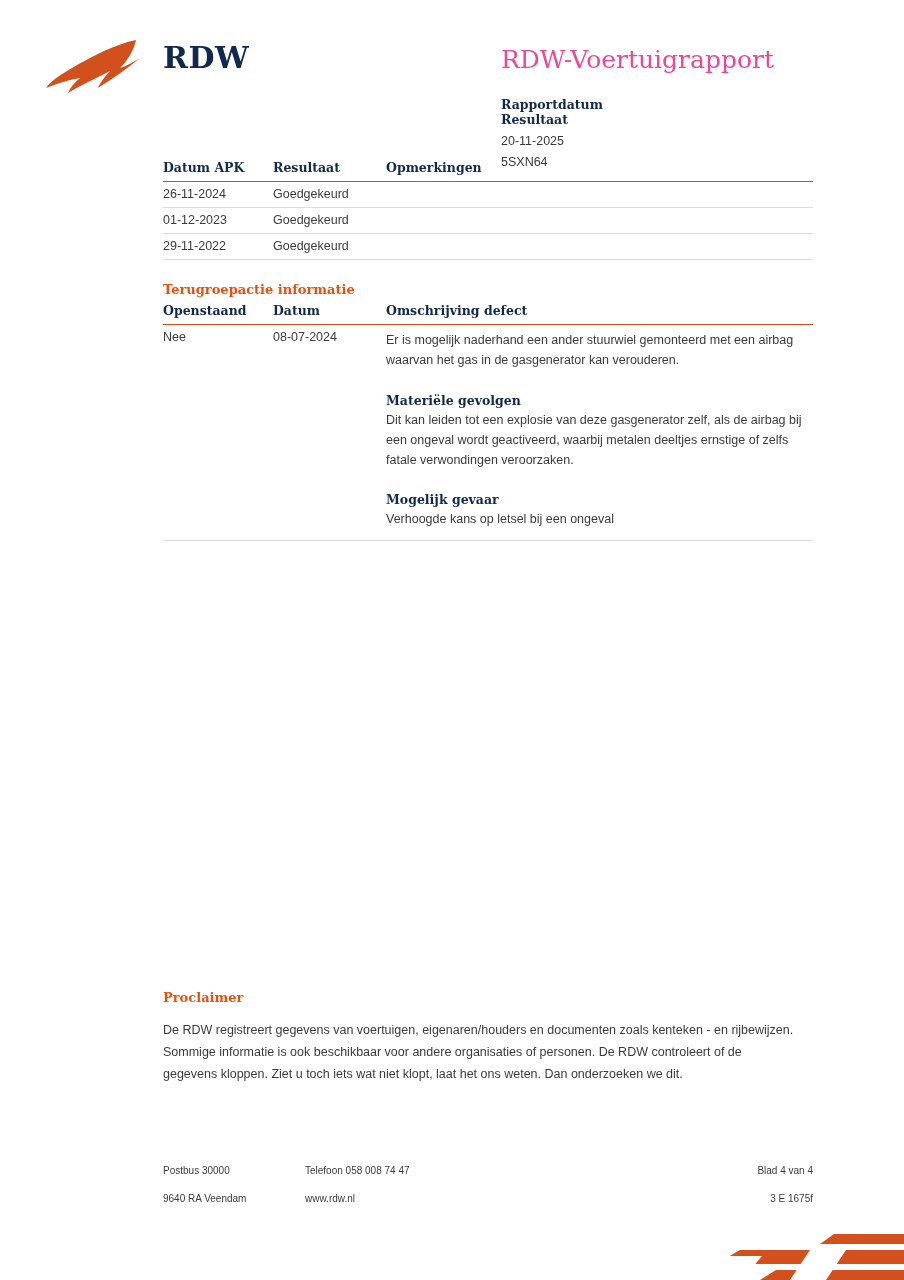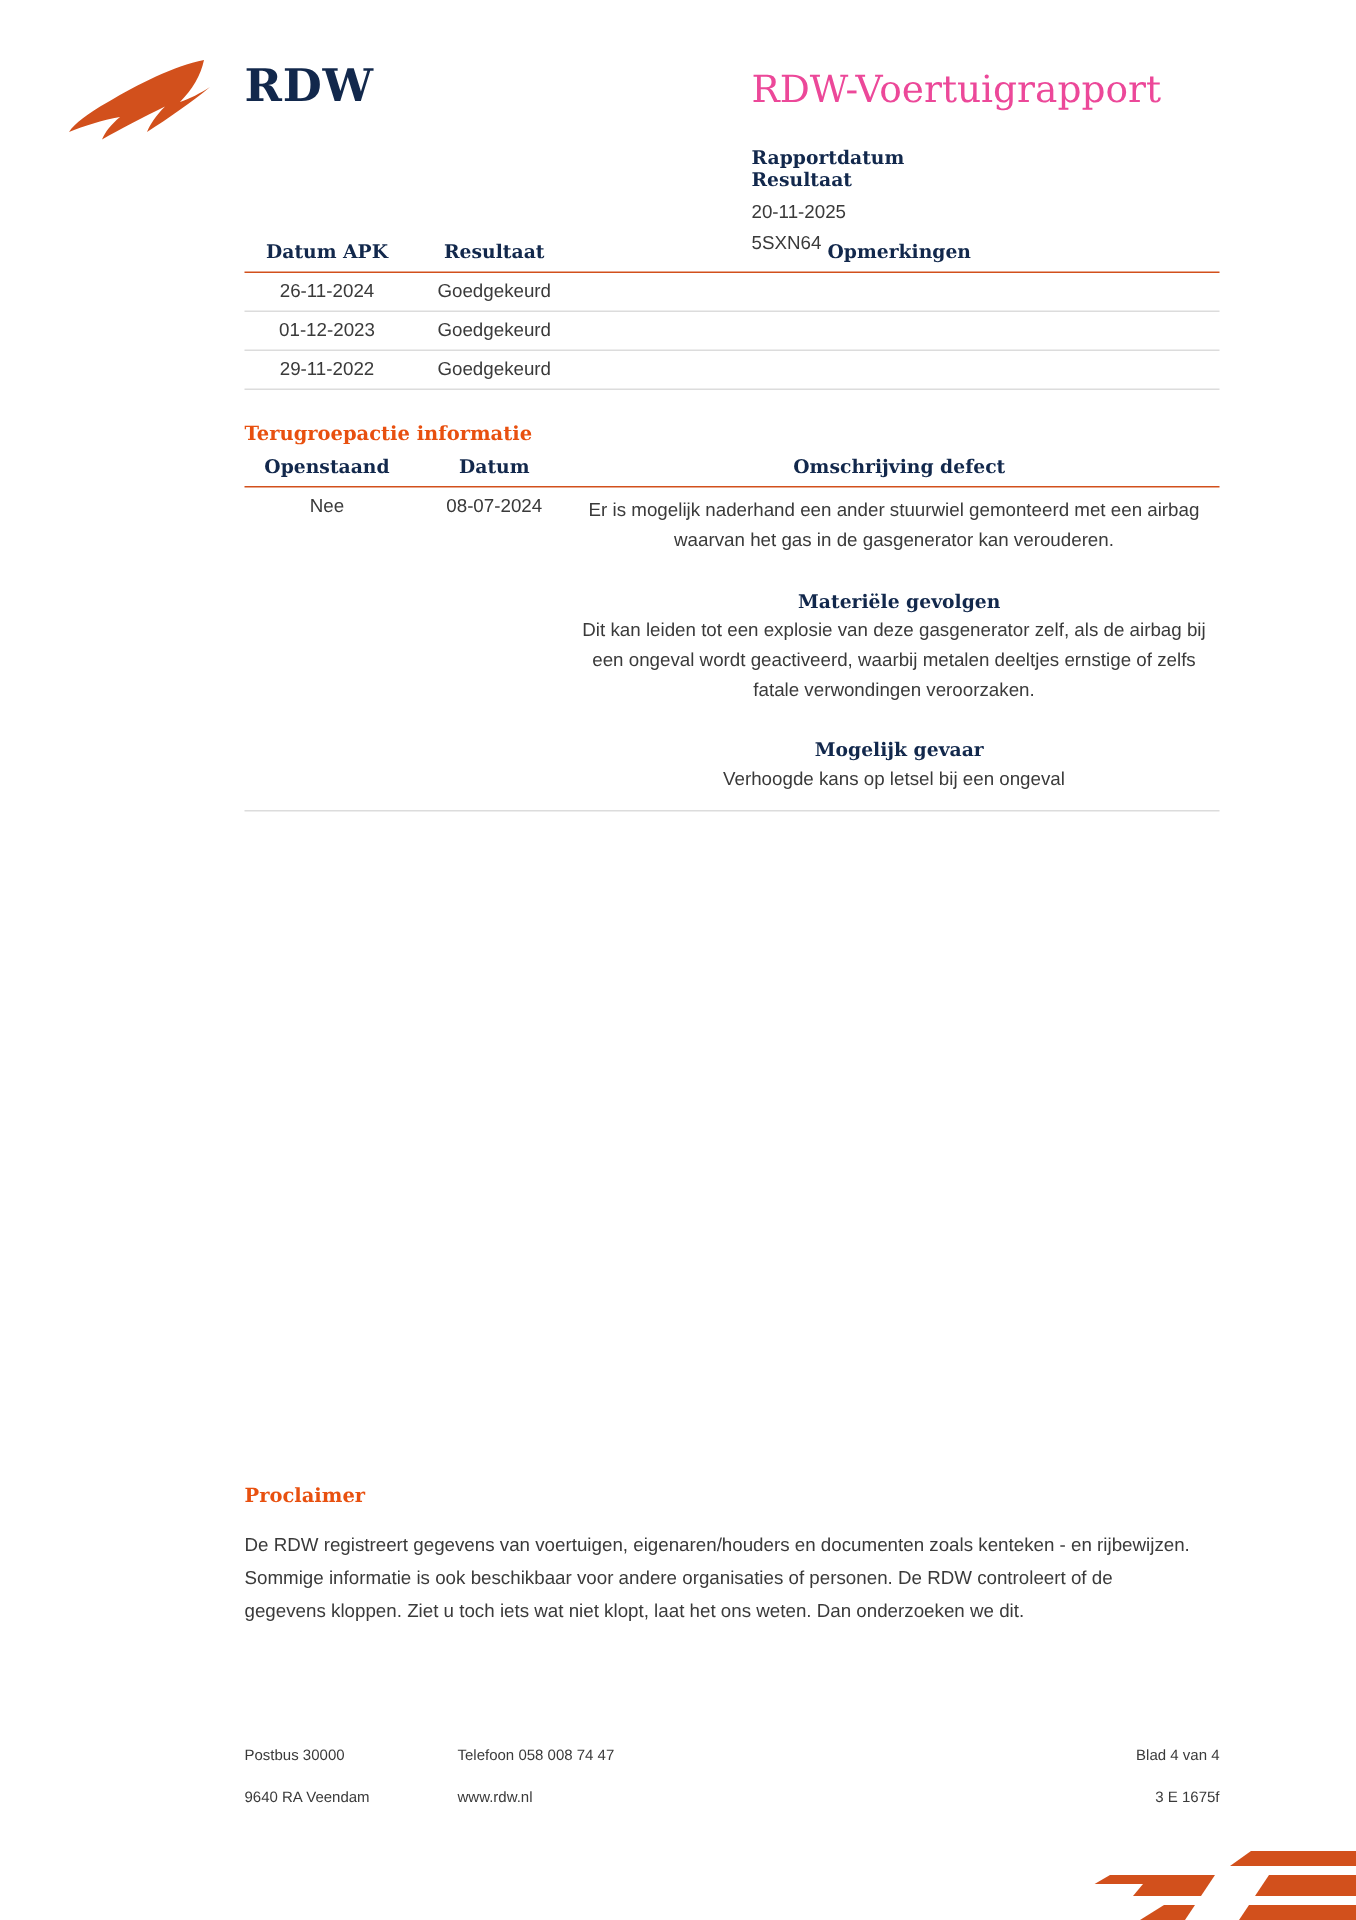--- a/index.html
+++ b/index.html
@@ -69,21 +69,20 @@
     font-size: 12.5px;
     color: #3a3a3a;
     padding-top: 7px;
   }
 
   
   .tbl {
     position: absolute;
     left: 163px;
     width: 650px;
-    text-align: center;
   }
   .tbl-head {
     display: flex;
     font-family: "DejaVu Serif", serif;
     font-weight: bold;
     font-size: 12.5px;
     color: #12284c;
     padding-bottom: 6px;
     border-bottom: 1.2px solid #d2501c;
   }

